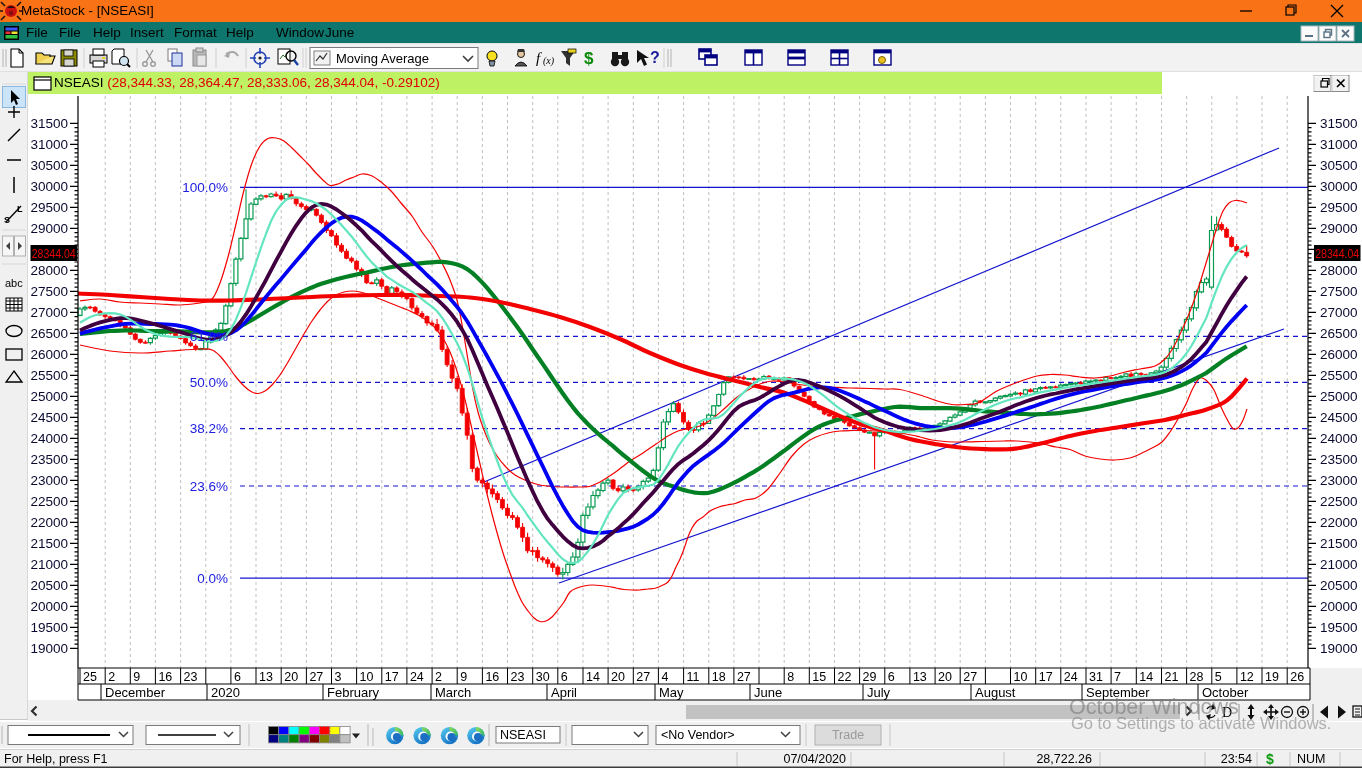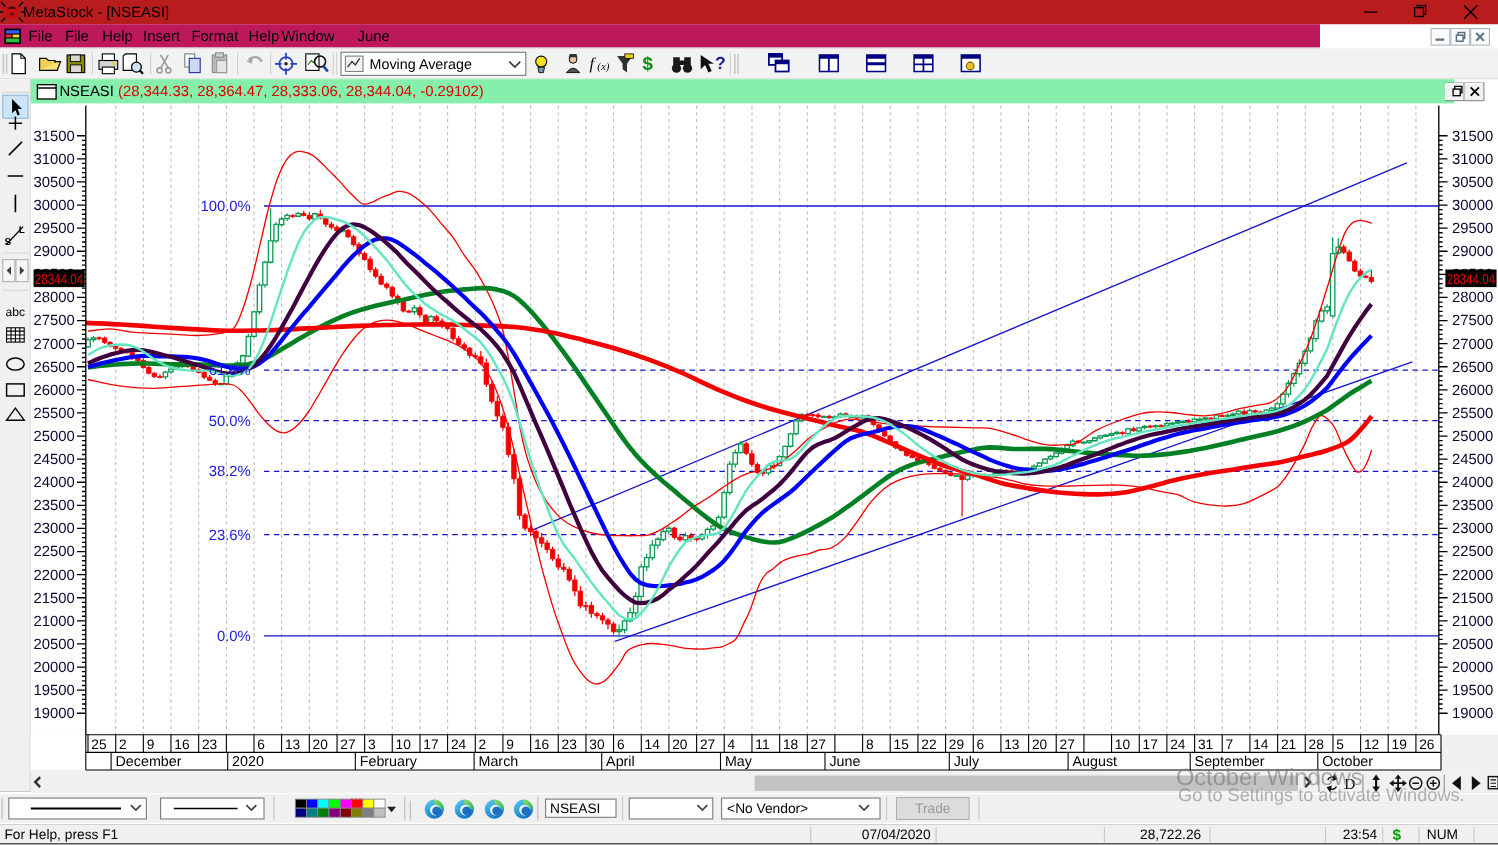--- a/index.html
+++ b/index.html
@@ -1,40 +1,40 @@
 <!DOCTYPE html>
 <html><head><meta charset="utf-8"><style>
 *{margin:0;padding:0;box-sizing:border-box}
 body{width:1362px;height:768px;overflow:hidden;position:relative;font-family:"Liberation Sans",sans-serif;background:#fff}
-.titlebar{position:absolute;left:0;top:0;width:1362px;height:22px;background:#b91c1c}
+.titlebar{position:absolute;left:0;top:0;width:1362px;height:22px;background:#f97316}
 .titletext{position:absolute;left:21px;top:3px;font-size:13.5px;color:#000}
-.menubar{position:absolute;left:0;top:22px;width:1200px;height:22px;background:#be185d;border-bottom:1px solid #e4e4e4}
+.menubar{position:absolute;left:0;top:22px;width:1362px;height:22px;background:#0f766e;border-bottom:1px solid #e4e4e4}
 .menubar span{position:absolute;top:3px;font-size:13.5px;color:#000}
 .toolbar{position:absolute;left:0;top:44px;width:1362px;height:28px;background:#f2f2f2;border-bottom:1px solid #e0e0e0}
-.charttitle{position:absolute;left:28px;top:72px;width:1294px;height:22px;background:#86efac}
+.charttitle{position:absolute;left:28px;top:72px;width:1134px;height:22px;background:#bef264}
 .ctext{position:absolute;left:26px;top:3px;font-size:13.5px;color:#000;white-space:pre}
 .ctext b{color:#e00000;font-weight:normal}
 .leftpanel{position:absolute;left:0;top:72px;width:28px;height:648px;background:#f0f0f0;border-right:1px solid #d8d8d8;border-bottom:1px solid #c8c8c8}
 .chartbg{position:absolute;left:28px;top:94px;width:1334px;height:609px;background:#fff}
 .graybelow{position:absolute;left:28px;top:668px;width:1334px;height:35px;background:#f0f0f0}
 .axisrows{position:absolute;left:28px;top:668px;width:1282px;height:32px;background:#fff}
 .wm1{position:absolute;left:1069px;top:695px;font-size:21.5px;color:rgba(118,118,118,0.6)}
 .wm2{position:absolute;left:1071px;top:714px;font-size:16.5px;color:rgba(118,118,118,0.55)}
 </style></head><body>
 <div class="titlebar">
     <div class="titletext">MetaStock - [NSEASI]</div>
   </div>
 <div class="menubar">
     <span style="left:26px">File</span>
     <span style="left:59px">File</span>
     <span style="left:93px">Help</span>
     <span style="left:130px">Insert</span>
     <span style="left:174px">Format</span>
     <span style="left:226px">Help</span>
-    <span style="left:256px">Window</span>
+    <span style="left:276px">Window</span>
     <span style="left:325px">June</span>
   </div>
 <div class="toolbar"></div>
 <div class="leftpanel"></div>
 <div class="chartbg"></div>
 <div class="graybelow"></div>
 <div class="axisrows"></div>
 <div class="charttitle">
     <div class="ctext">NSEASI <b>(28,344.33, 28,364.47, 28,333.06, 28,344.04, -0.29102)</b></div>
   </div>

